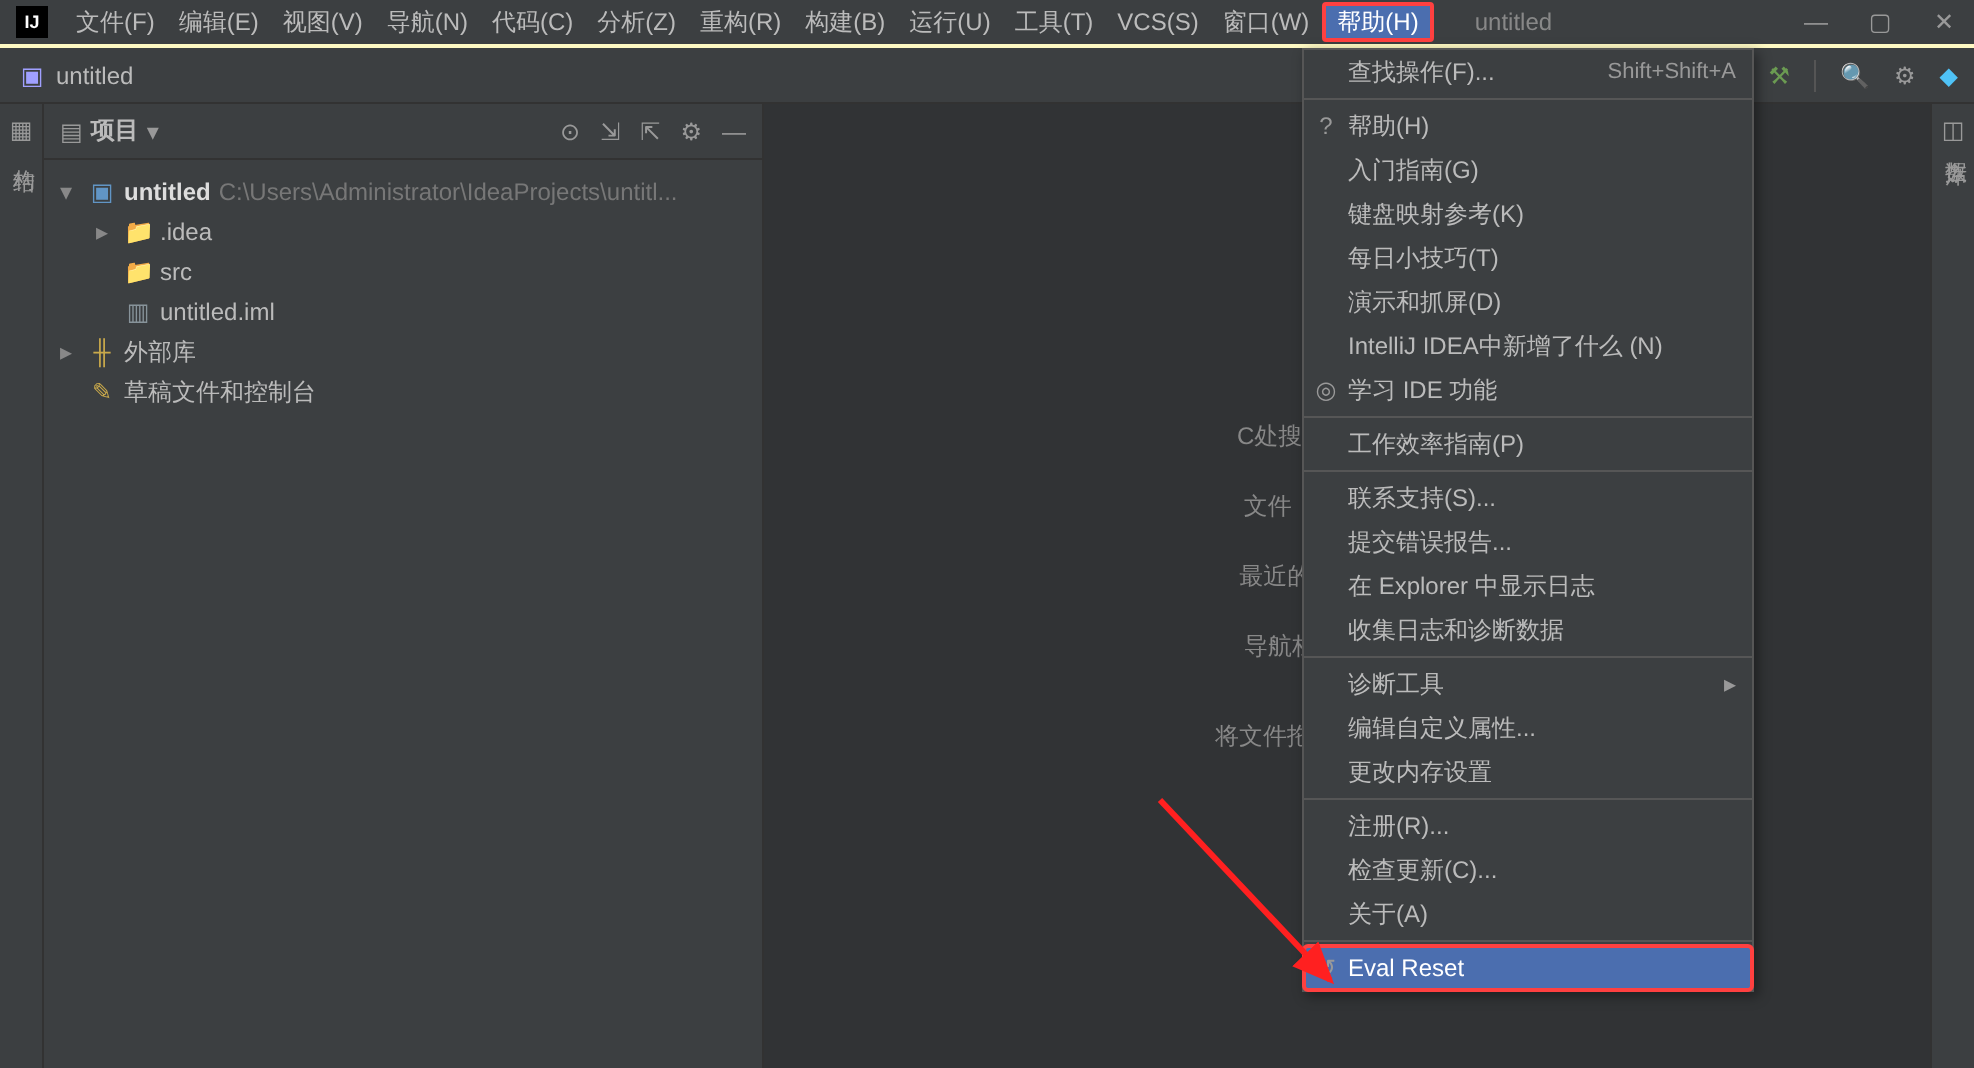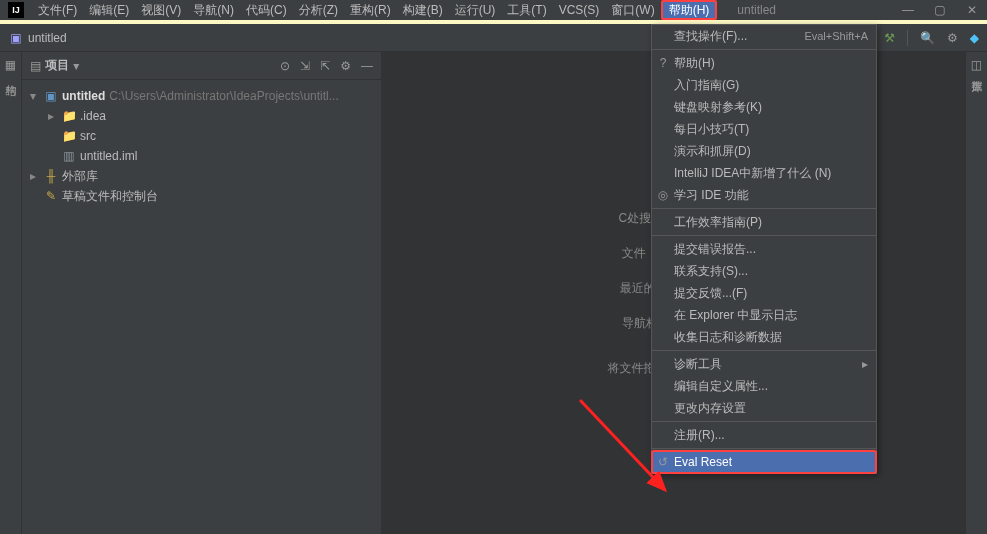--- a/index.html
+++ b/index.html
@@ -1,18 +1,18 @@
 <!DOCTYPE html>
 <html><head>
 <meta charset="utf-8">
 <style>
 * { margin: 0; padding: 0; box-sizing: border-box; font-family: "Microsoft YaHei", sans-serif; font-size: 12px; }
 body { background: #3c3f41; color: #bbbbbb; width: 987px; height: 534px; overflow: hidden; position: relative; }
 
-.menubar { background: #3c3f41; height: 24px; display: flex; align-items: center; padding: 0 8px; border-bottom: 4px solid #fef9c3; }
+.menubar { background: #3c3f41; height: 24px; display: flex; align-items: center; padding: 0 8px; border-bottom: 2px solid #fef9c3; }
 .menubar .logo { width: 16px; height: 16px; background: #000; margin-right: 8px; display: flex; align-items: center; justify-content: center; color: #fff; font-size: 9px; font-weight: bold; }
 .menubar .menu-item { padding: 0 6px; height: 100%; display: flex; align-items: center; cursor: default; }
 .menubar .menu-item.highlighted { border: 2px solid #ff4040; border-radius: 2px; background: #4b6eaf; color: #fff; height: 20px; }
 .menubar .tab-title { margin-left: 20px; color: #888; }
 .menubar .spacer { flex: 1; }
 .menubar .win-controls { display: flex; gap: 18px; color: #999; }
 .win-btn { width: 14px; text-align: center; }
 
 .toolbar { background: #3c3f41; height: 28px; display: flex; align-items: center; padding: 0 8px; border-bottom: 1px solid #323232; }
 .tb-icon { width: 16px; height: 16px; margin-right: 4px; display: inline-flex; align-items: center; justify-content: center; }
@@ -189,21 +189,21 @@
 
   <div class="gutter-right">
     <span style="color:#999;">◫</span>
     <span class="gutter-label">数据库</span>
   </div>
 </div>
 
 <div class="dropdown" id="help-dropdown">
     <div class="dropdown-item">
       <span class="label">查找操作(F)...</span>
-      <span class="shortcut">Eval+Shift+A</span>
+      <span class="shortcut">Shift+Shift+A</span>
     </div>
     <div class="dropdown-sep"></div>
     <div class="dropdown-item">
       <span class="item-icon">?</span>
       <span class="label">帮助(H)</span>
     </div>
     <div class="dropdown-item">
       <span class="label">入门指南(G)</span>
     </div>
     <div class="dropdown-item">
@@ -221,27 +221,24 @@
     <div class="dropdown-item">
       <span class="item-icon">◎</span>
       <span class="label">学习 IDE 功能</span>
     </div>
     <div class="dropdown-sep"></div>
     <div class="dropdown-item">
       <span class="label">工作效率指南(P)</span>
     </div>
     <div class="dropdown-sep"></div>
     <div class="dropdown-item">
+      <span class="label">联系支持(S)...</span>
+    </div>
+    <div class="dropdown-item">
       <span class="label">提交错误报告...</span>
-    </div>
-    <div class="dropdown-item">
-      <span class="label">联系支持(S)...</span>
-    </div>
-    <div class="dropdown-item">
-      <span class="label">提交反馈...(F)</span>
     </div>
     <div class="dropdown-item">
       <span class="label">在 Explorer 中显示日志</span>
     </div>
     <div class="dropdown-item">
       <span class="label">收集日志和诊断数据</span>
     </div>
     <div class="dropdown-sep"></div>
     <div class="dropdown-item">
       <span class="label">诊断工具</span>
@@ -249,20 +246,26 @@
     </div>
     <div class="dropdown-item">
       <span class="label">编辑自定义属性...</span>
     </div>
     <div class="dropdown-item">
       <span class="label">更改内存设置</span>
     </div>
     <div class="dropdown-sep"></div>
     <div class="dropdown-item">
       <span class="label">注册(R)...</span>
+    </div>
+    <div class="dropdown-item">
+      <span class="label">检查更新(C)...</span>
+    </div>
+    <div class="dropdown-item">
+      <span class="label">关于(A)</span>
     </div>
     <div class="dropdown-sep"></div>
     <div class="dropdown-item selected boxed">
       <span class="item-icon">↺</span>
       <span class="label">Eval Reset</span>
     </div>
   </div>
 
 <svg class="arrow-annot" style="left:570px; top:390px;" width="120" height="120">
   <defs>

